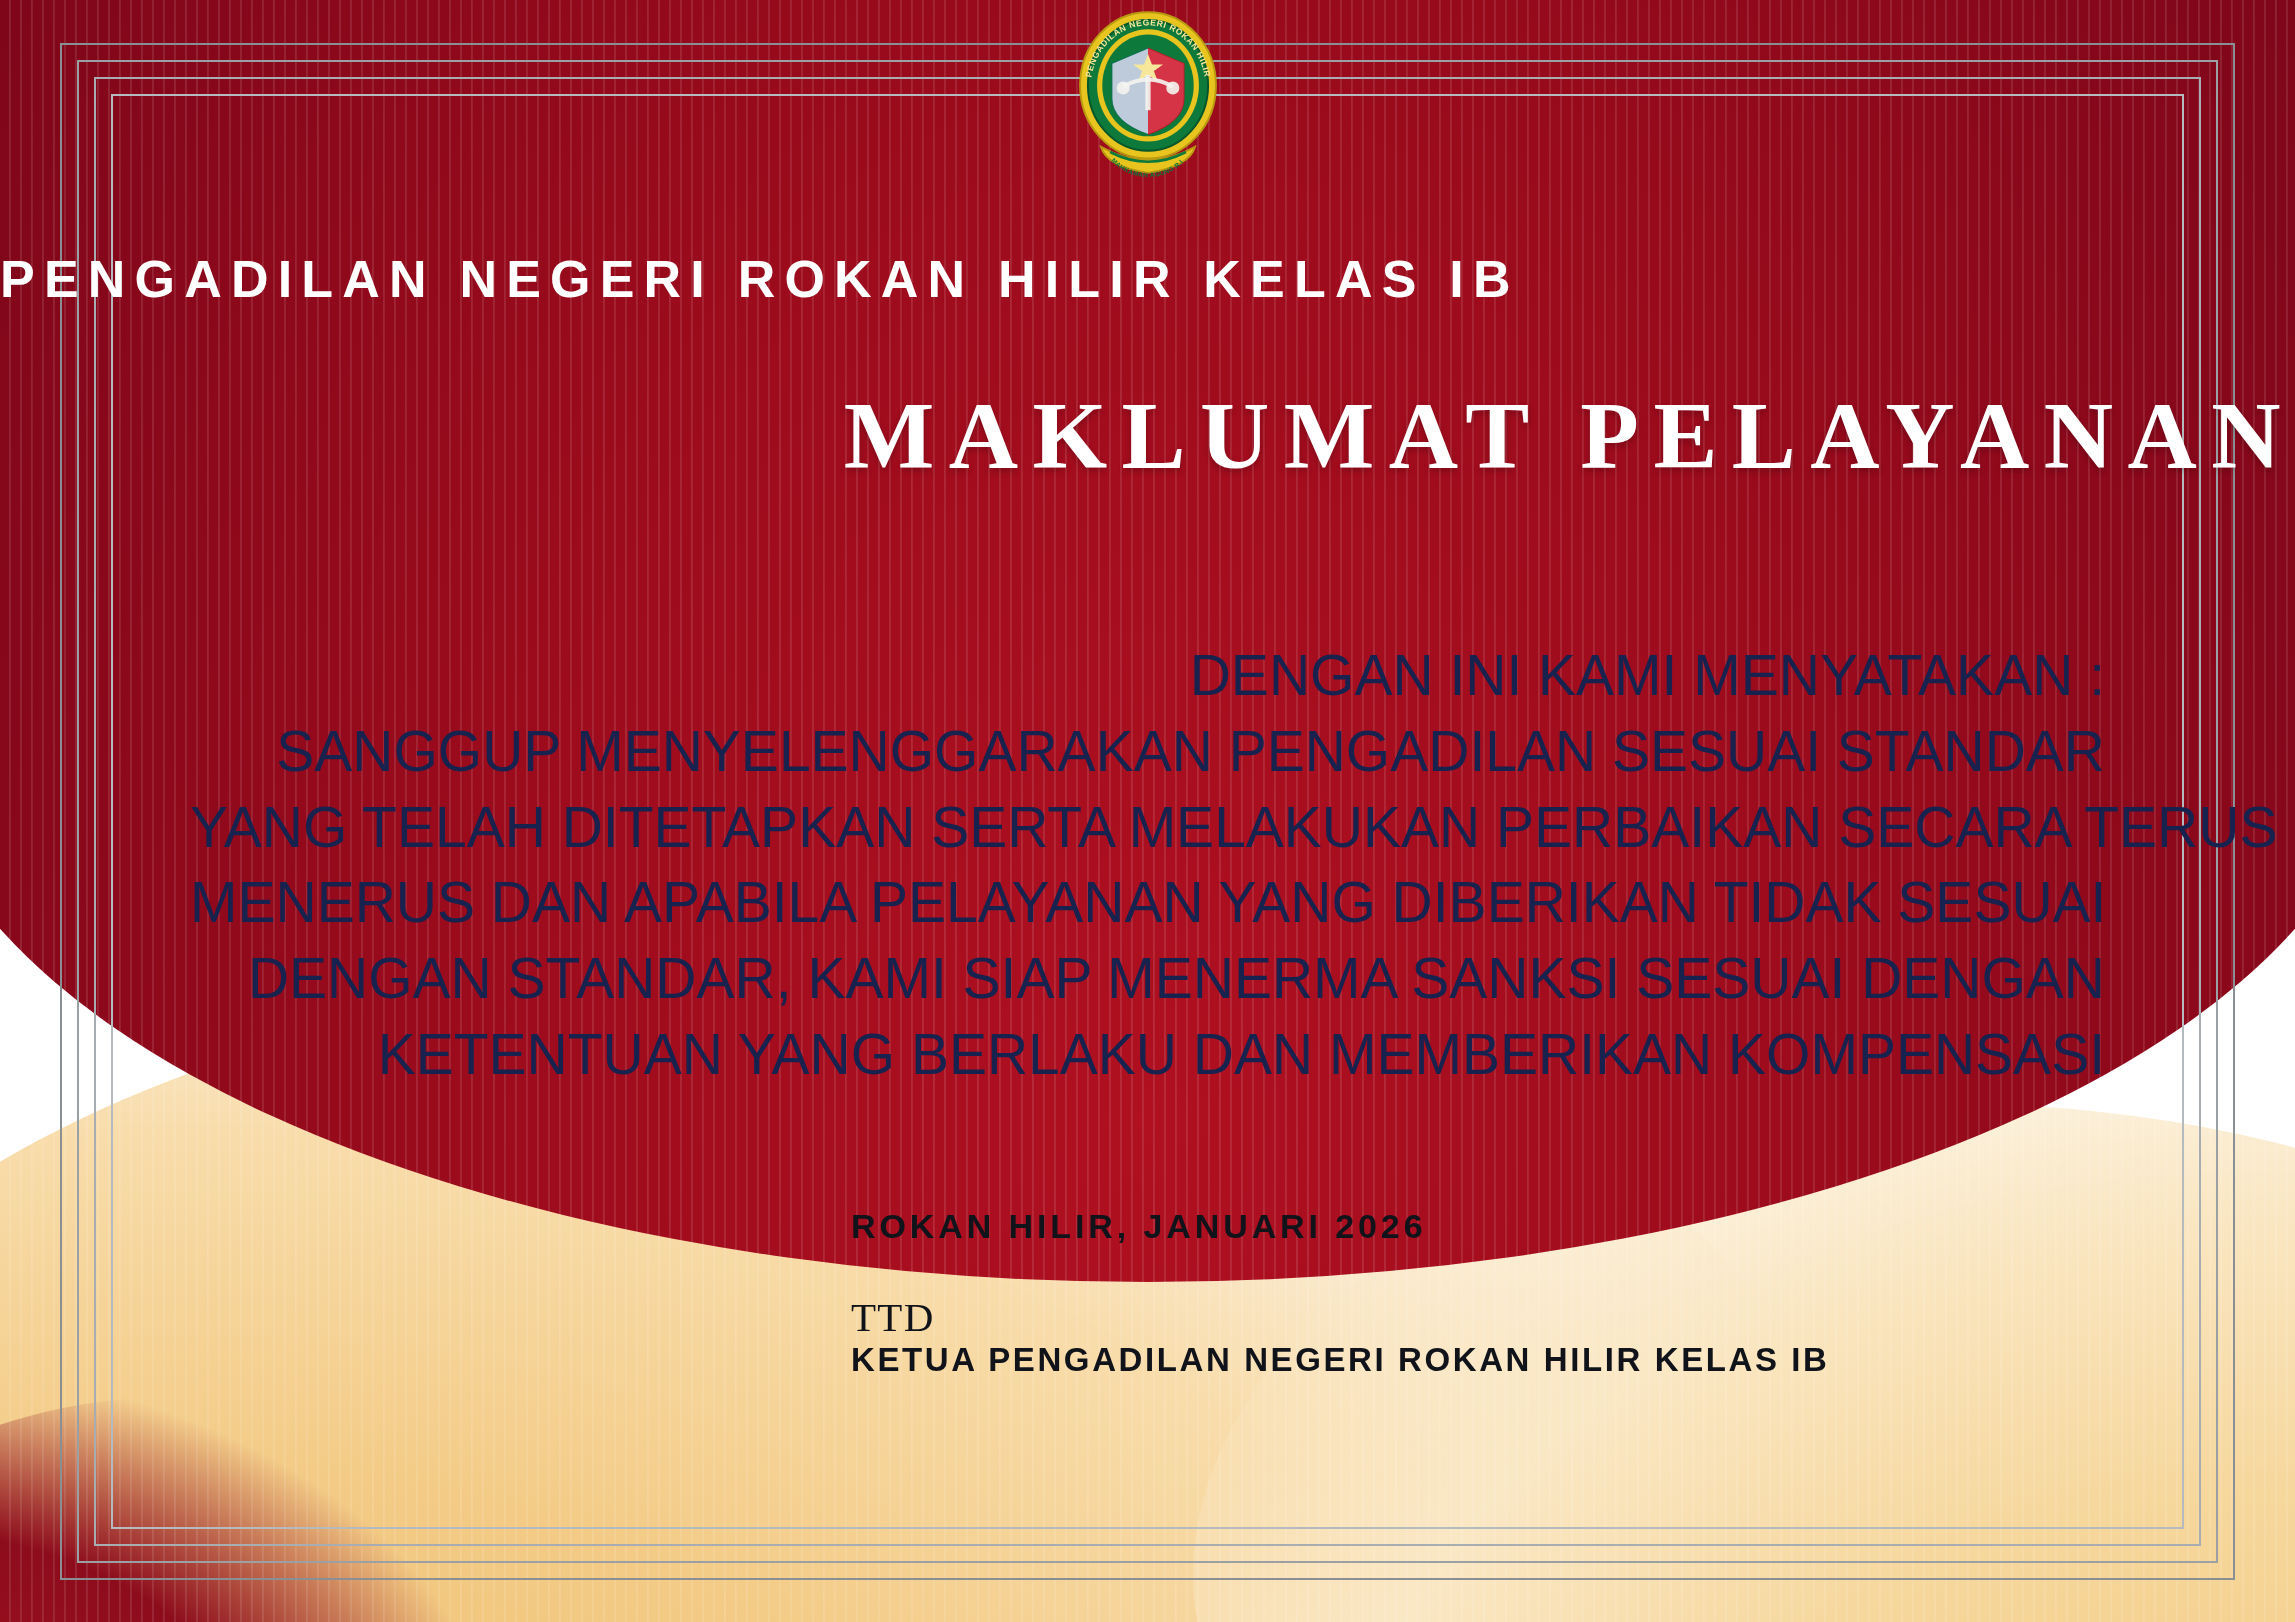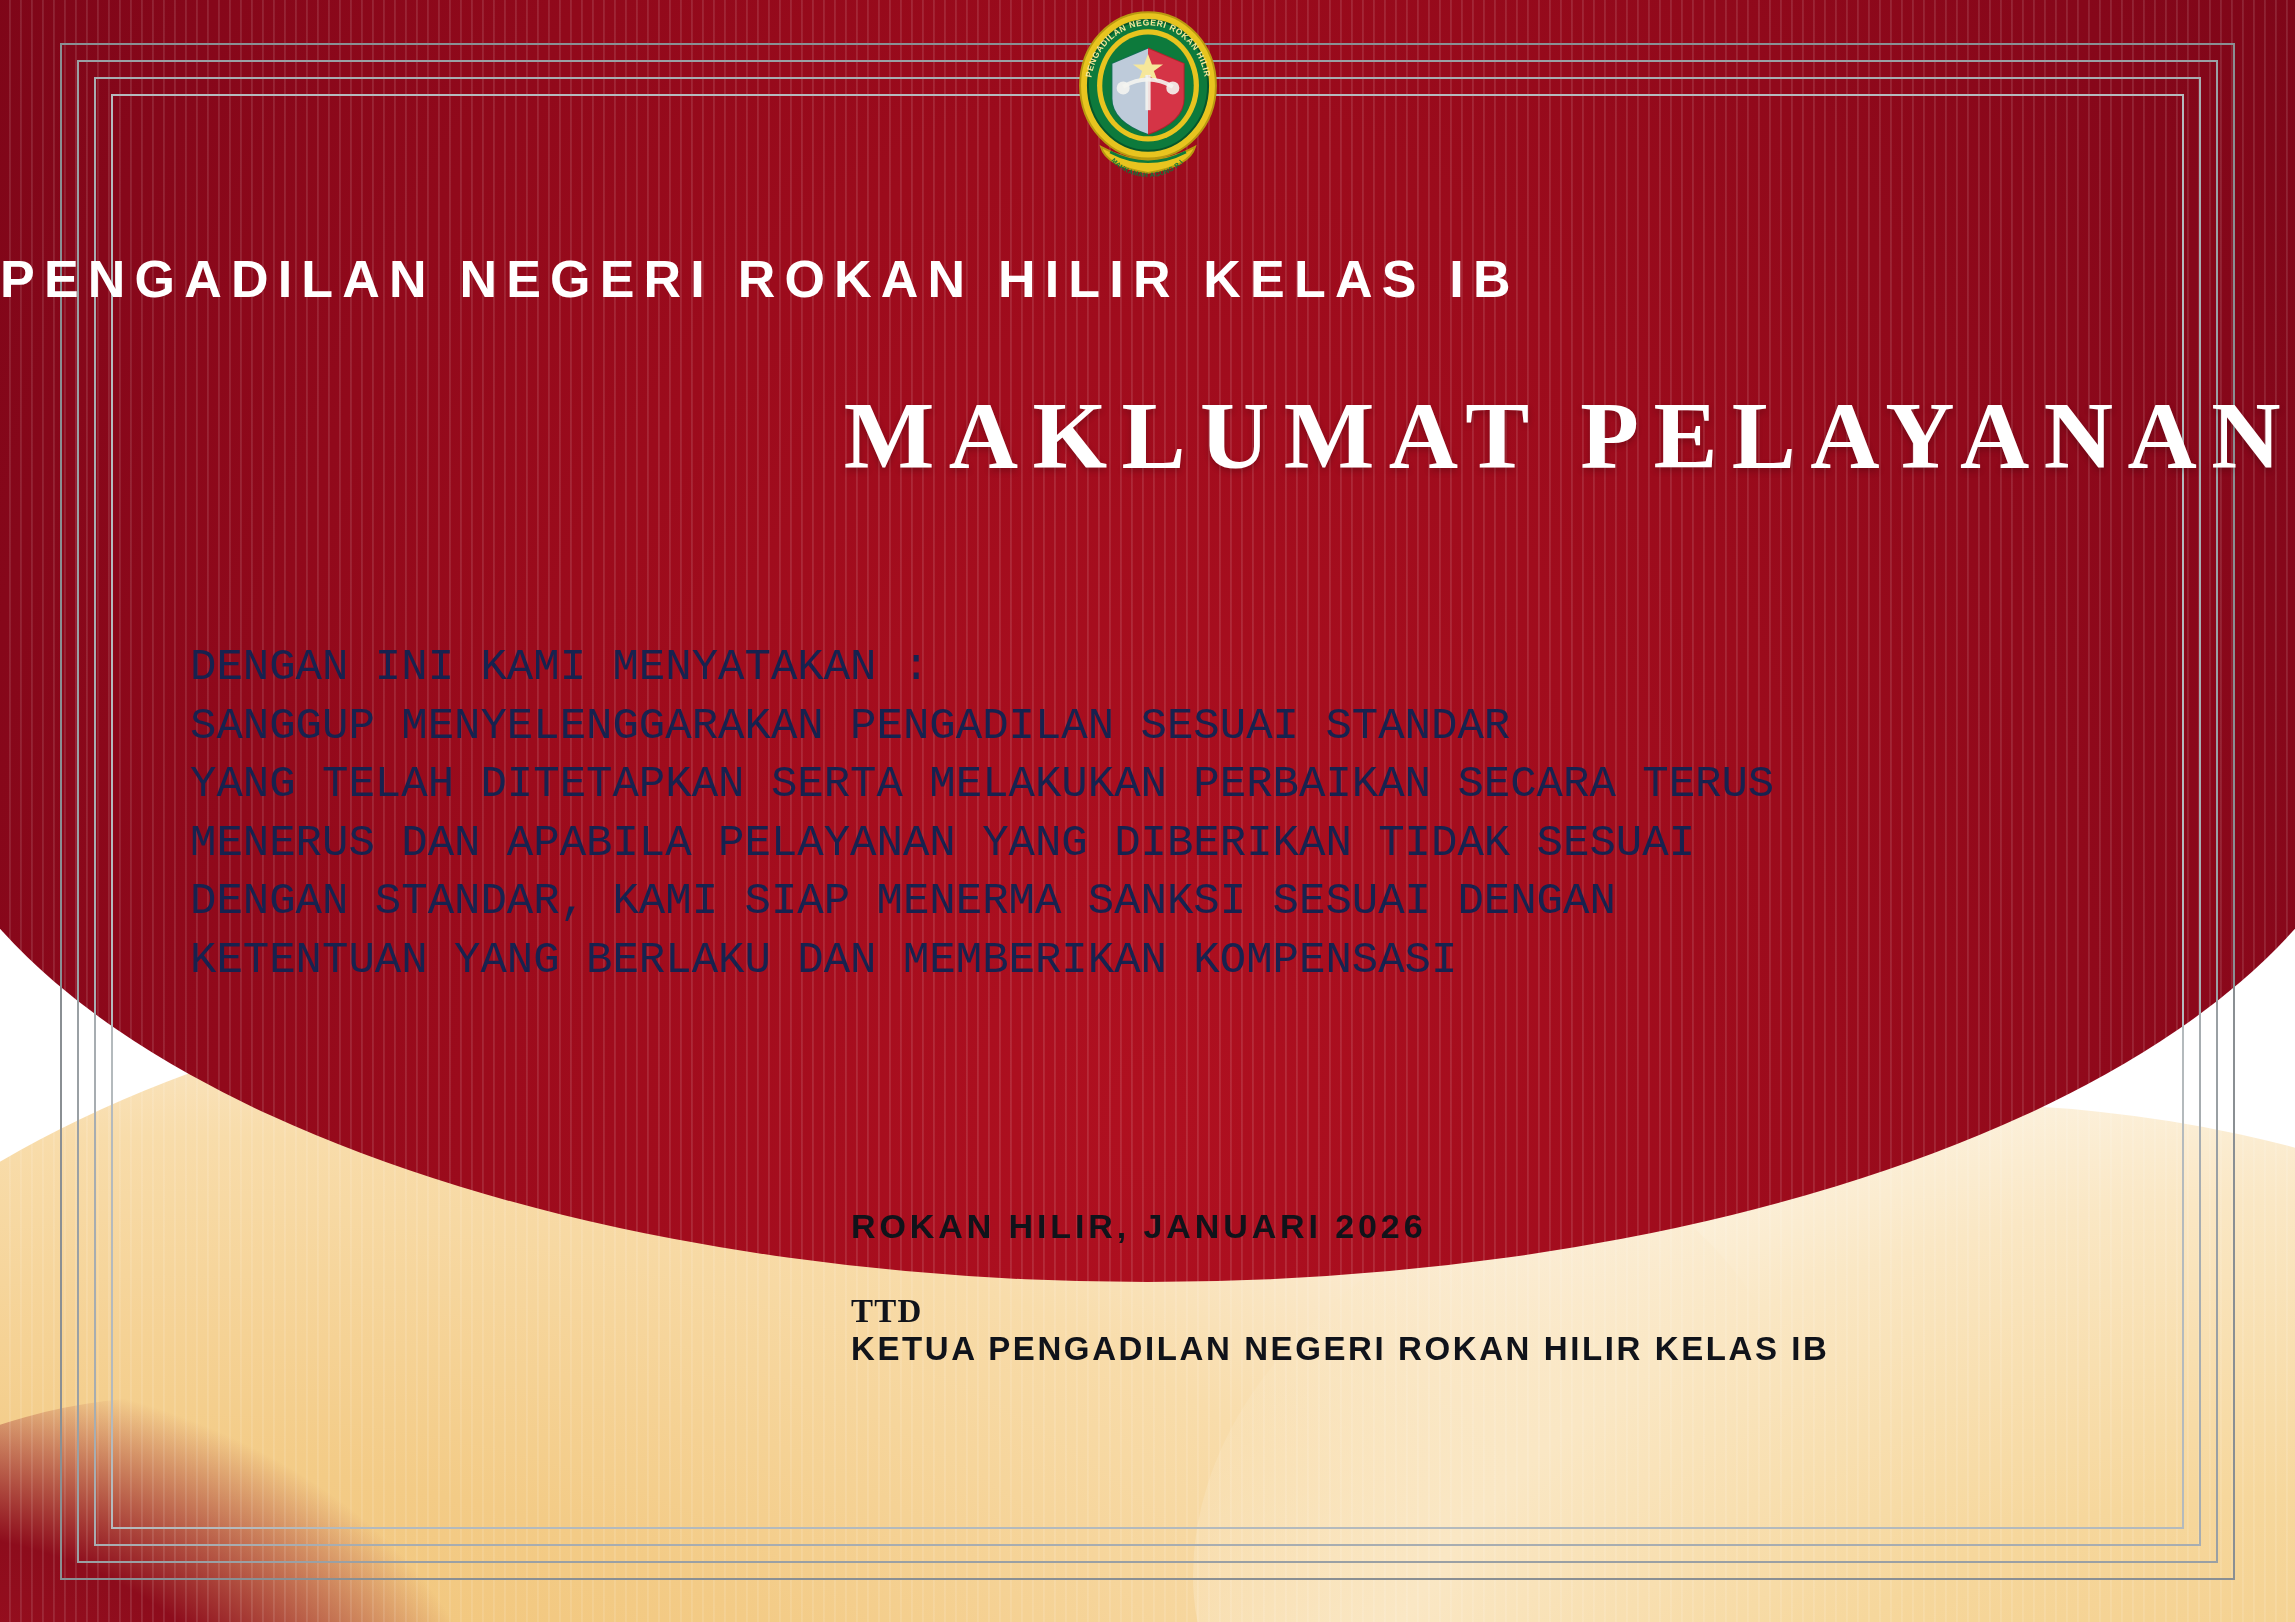--- a/index.html
+++ b/index.html
@@ -146,24 +146,24 @@
     white-space: nowrap;
     text-shadow: 0 2.6px 6.5px rgba(0,0,0,0.22);
   }
 
   
   .body-block {
     position: absolute;
     left: 190px;
     right: 190px;
     top: 638px;
-    text-align: left;
+    text-align: right;
     color: #17224f;
-    font-family: Liberation Mono, monospace;
-    font-size: 44px;
+    font-family: Liberation Sans, sans-serif;
+    font-size: 57px;
     line-height: 1.33;
   }
   .body-block .line { white-space: nowrap; }
 
   
   .sign-block {
     position: absolute;
     left: 851px;
     width: 1099px;
     top: 1207px;
@@ -172,22 +172,22 @@
   }
   .sign-place {
     font-size: 34px;
     font-weight: 600;
     letter-spacing: 3.9px;
     white-space: nowrap;
   }
   .sign-ttd {
     margin-top: 47px;
     font-family: "Liberation Serif", serif;
-    font-size: 33px;
-    font-weight: 700;
+    font-size: 41px;
+    font-weight: 400;
     letter-spacing: 1.3px;
   }
   .sign-role {
     font-size: 33px;
     font-weight: 700;
     letter-spacing: 2.6px;
     white-space: nowrap;
   }
 </style>
 </head>

